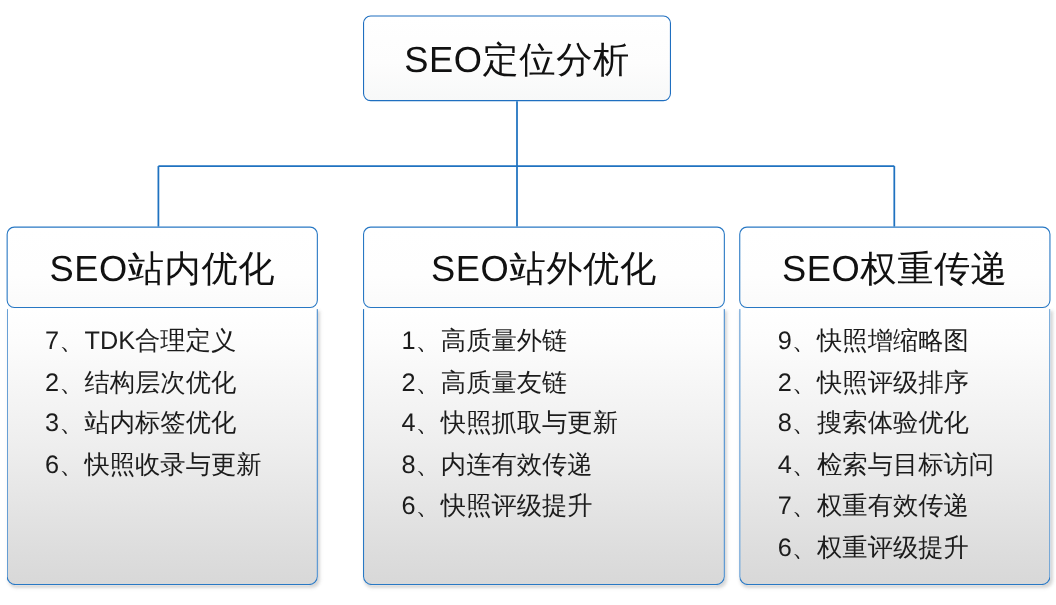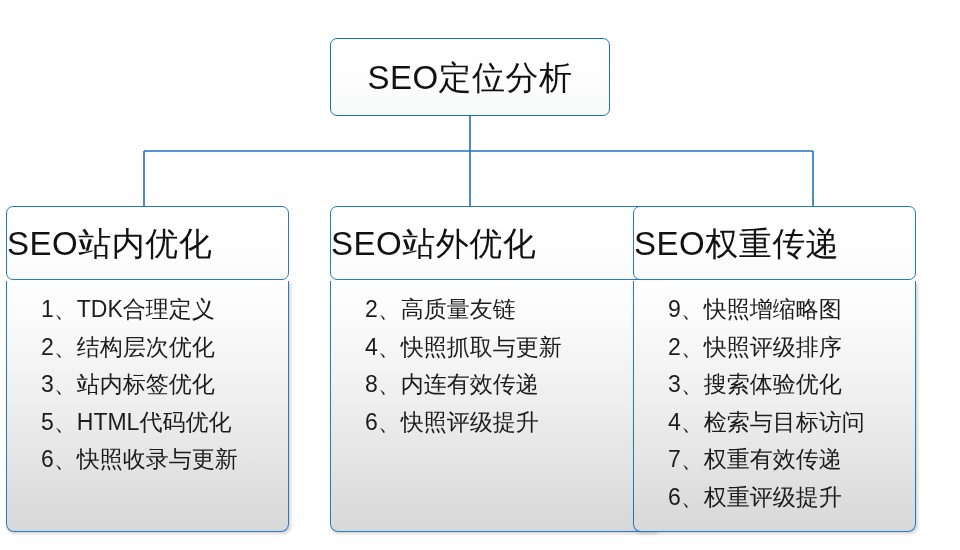--- a/index.html
+++ b/index.html
@@ -35,48 +35,47 @@
     top: 14px;
     width: 280px;
     height: 78px;
     box-sizing: border-box;
     border: 1.4px solid #1f6fc0;
     border-radius: 7px;
     background: linear-gradient(to bottom, #ffffff 0%, #fdfdfd 55%, #f7f8f8 100%);
     display: flex;
     align-items: center;
     justify-content: center;
-    margin-top: 24px;
   }
   .root-label {
     font-size: 33px;
     color: #111111;
     letter-spacing: 0.5px;
     line-height: 1;
   }
 
   
   .branch {
     position: absolute;
     top: 206px;
   }
   .branch-1 { left: 6px;   width: 283px; }
   .branch-2 { left: 330px; width: 329px; }
-  .branch-3 { left: 633px; width: 283px; }
+  .branch-3 { left: 672px; width: 283px; }
 
   .branch-header {
     box-sizing: border-box;
     width: 100%;
     height: 74px;
     border: 1.4px solid #2878c4;
     border-radius: 7px;
     background: linear-gradient(to bottom, #ffffff 0%, #fefefe 60%, #fafafa 100%);
     display: flex;
     align-items: center;
-    justify-content: flex-start;
+    justify-content: center;
   }
   .branch-title {
     font-size: 33px;
     color: #111111;
     letter-spacing: 0.5px;
     line-height: 1;
     white-space: nowrap;
   }
 
   .branch-body {
@@ -123,52 +122,52 @@
   <div class="root-node">
     <span class="root-label">SEO定位分析</span>
   </div>
 
   <div class="branch branch-1">
     <div class="branch-header">
       <span class="branch-title">SEO站内优化</span>
     </div>
     <div class="branch-body">
       <ul class="branch-list">
-        <li>1、TDK合理定义</li>
+        <li>7、TDK合理定义</li>
         <li>2、结构层次优化</li>
         <li>3、站内标签优化</li>
-        <li>5、HTML代码优化</li>
         <li>6、快照收录与更新</li>
       </ul>
     </div>
   </div>
 
   <div class="branch branch-2">
     <div class="branch-header">
       <span class="branch-title">SEO站外优化</span>
     </div>
     <div class="branch-body">
       <ul class="branch-list">
+        <li>1、高质量外链</li>
         <li>2、高质量友链</li>
         <li>4、快照抓取与更新</li>
         <li>8、内连有效传递</li>
         <li>6、快照评级提升</li>
       </ul>
     </div>
   </div>
 
   <div class="branch branch-3">
     <div class="branch-header">
       <span class="branch-title">SEO权重传递</span>
     </div>
     <div class="branch-body">
       <ul class="branch-list">
         <li>9、快照增缩略图</li>
         <li>2、快照评级排序</li>
-        <li>3、搜索体验优化</li>
+        <li>8、搜索体验优化</li>
         <li>4、检索与目标访问</li>
         <li>7、权重有效传递</li>
         <li>6、权重评级提升</li>
       </ul>
     </div>
   </div>
 
 </div>
 
 </body></html>

